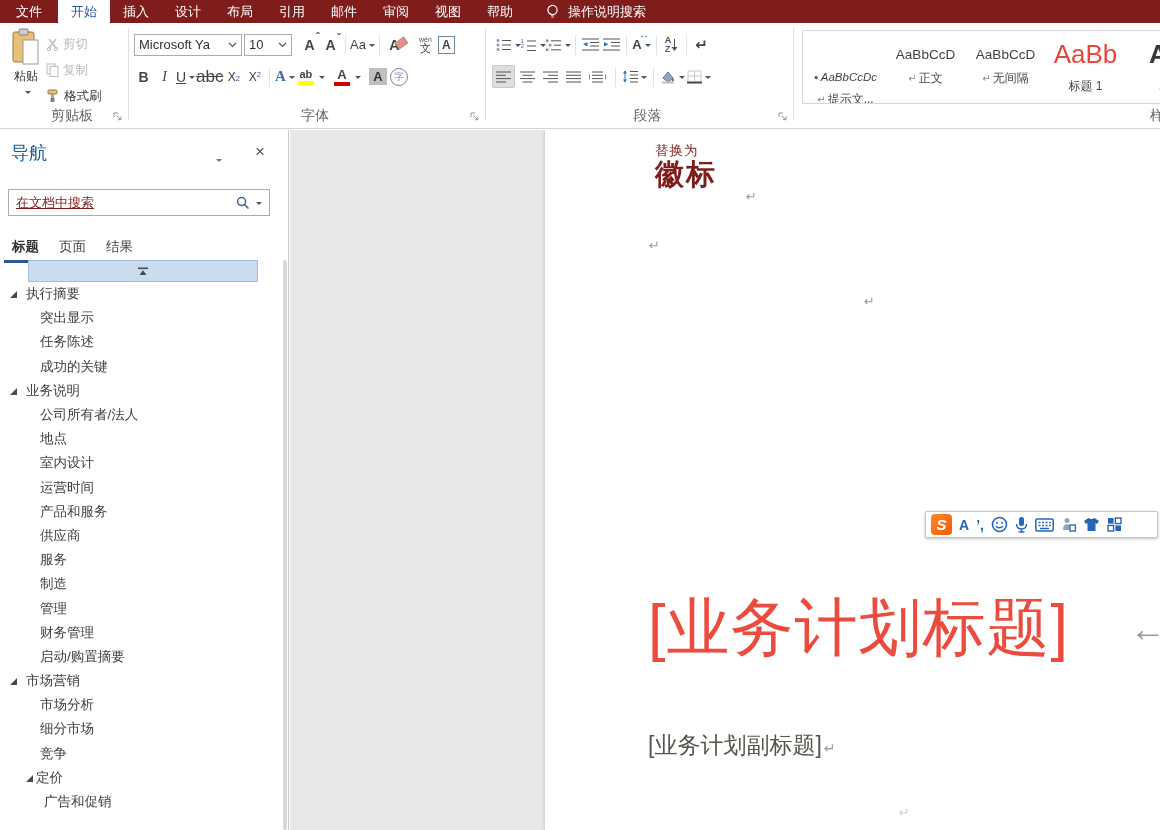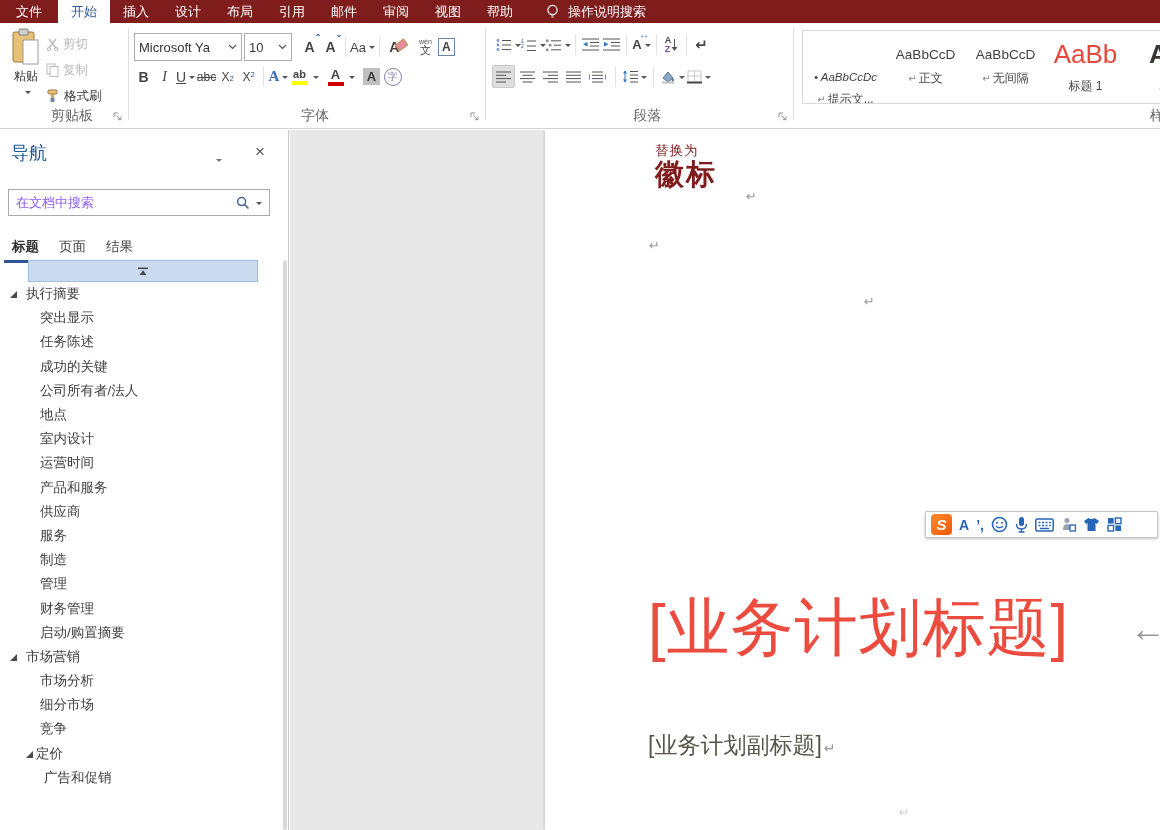--- a/index.html
+++ b/index.html
@@ -31,31 +31,31 @@
   .msep{width:1px;height:20px;background:#E2E2E2;margin:0 4px;}
 
   
   #grp-clip{left:0;width:128px;}
   .paste-btn{position:absolute;left:6px;top:5px;width:40px;height:80px;text-align:center;font-size:12px;color:#333;display:flex;flex-direction:column;align-items:center;gap:2px;}
   .side-btn{position:absolute;left:46px;display:flex;align-items:center;gap:4px;font-size:12.5px;color:#333;height:22px;}
   .side-btn.dis{color:#B8B8B8;}
 
   
   #grp-font{left:129px;width:356px;}
-  .combo{height:28px;border:1px solid #ACACAC;background:#fff;display:flex;align-items:center;padding:0 4px;color:#333;font-size:13px;}
+  .combo{height:22px;border:1px solid #ACACAC;background:#fff;display:flex;align-items:center;padding:0 4px;color:#333;font-size:13px;}
   .namebox{width:108px;margin-left:5px;}
   .sizebox{width:48px;margin-left:2px;}
   .combo .chev{margin-left:auto;}
   .gA{font-size:14px;font-weight:bold;position:relative;}
   .gA.up::after{content:"ˆ";position:absolute;top:-7px;right:-5px;font-size:11px;color:#2B579A;}
   .gA.dn::after{content:"ˇ";position:absolute;top:-6px;right:-5px;font-size:11px;color:#2B579A;}
   .bold-b{font-weight:bold;font-size:14px;}
   .ital-i{font-style:italic;font-family:"Liberation Serif",serif;font-size:14px;}
   .und-u{text-decoration:underline;font-size:14px;}
-  .strike{ text-decoration:line-through;font-size:12px;}
+  .strike{ text-decoration:line-through;font-size:17px;}
   .subsup{font-size:12px;}
   .subsup small{font-size:9px;color:#2B579A;}
   .clearfmt{position:relative;font-size:14px;font-weight:bold;}
   .clearfmt::after{content:"";position:absolute;right:-8px;top:2px;width:9px;height:6px;background:#E789A0;transform:rotate(-35deg);border:1px solid #b95;}
   .phon{display:flex;flex-direction:column;align-items:center;line-height:1;}
   .phon .pt{font-size:7px;color:#555;}
   .phon .pb{font-size:11px;}
   .charborder{border:1px solid #6B87A8;font-size:12px;font-weight:bold;padding:0 3px;height:18px;display:flex;align-items:center;}
   .fx-a{color:#3E6CB5;font-size:15px;font-weight:bold;font-family:"Liberation Serif",serif;}
   .hl{display:inline-flex;flex-direction:column;align-items:center;line-height:1;}
@@ -89,21 +89,21 @@
   .smark{color:#888;font-size:10px;}
   #grp-styles .grp-label{text-align:right;right:-4px;}
 
   
   .navpane{position:absolute;top:130px;left:0;width:289px;bottom:0;background:#fff;border-right:1px solid #C9C9C9;}
   .nav-title{position:absolute;top:11px;left:11px;font-size:18px;color:#1E5A9E;}
   .nav-dd{position:absolute;top:21px;left:213px;}
   .nav-dd .dd{border-top-color:#777;}
   .nav-close{position:absolute;top:12px;left:255px;font-size:17px;color:#555;}
   .nav-search{position:absolute;top:59px;left:8px;width:262px;height:27px;border:1px solid #ABABAB;background:#fff;display:flex;align-items:center;padding:0 7px;}
-  .nav-search .ph{font-size:13px;color:#8b5cf6;flex:1;}
+  .nav-search .ph{font-size:13px;color:#7f1d1d;flex:1;text-decoration:underline;}
   .nav-tabs{position:absolute;top:103px;left:2px;display:flex;font-size:13.5px;color:#444;}
   .ntab{padding:5px 10px 7px;position:relative;}
   .ntab.active{font-weight:bold;color:#333;}
   .ntab.active::after{content:"";position:absolute;left:2px;right:10px;bottom:0;height:3px;background:#2B579A;}
   .nav-tree{position:absolute;top:130px;left:0;right:6px;bottom:0;overflow:hidden;font-size:13.5px;color:#404040;}
   .titem{height:24.2px;display:flex;align-items:center;position:relative;white-space:nowrap;}
   .titem.lvl1{padding-left:26px;}
   .titem.lvl2{padding-left:40px;}
   .titem.lvl2.arr{padding-left:36px;}
   .titem.lvl3{padding-left:44px;}
@@ -466,20 +466,26 @@
       </div>
       <div class="titem lvl2">
         <span>突出显示</span>
       </div>
       <div class="titem lvl2">
         <span>任务陈述</span>
       </div>
       <div class="titem lvl2">
         <span>成功的关键</span>
       </div>
+      <div class="titem lvl1 arr">
+        <svg class="tri" width="10" height="10">
+          <polygon points="2,9 9,9 9,2" fill="#4a4a4a"></polygon>
+        </svg>
+        <span>业务说明</span>
+      </div>
       <div class="titem lvl2">
         <span>公司所有者/法人</span>
       </div>
       <div class="titem lvl2">
         <span>地点</span>
       </div>
       <div class="titem lvl2">
         <span>室内设计</span>
       </div>
       <div class="titem lvl2">

